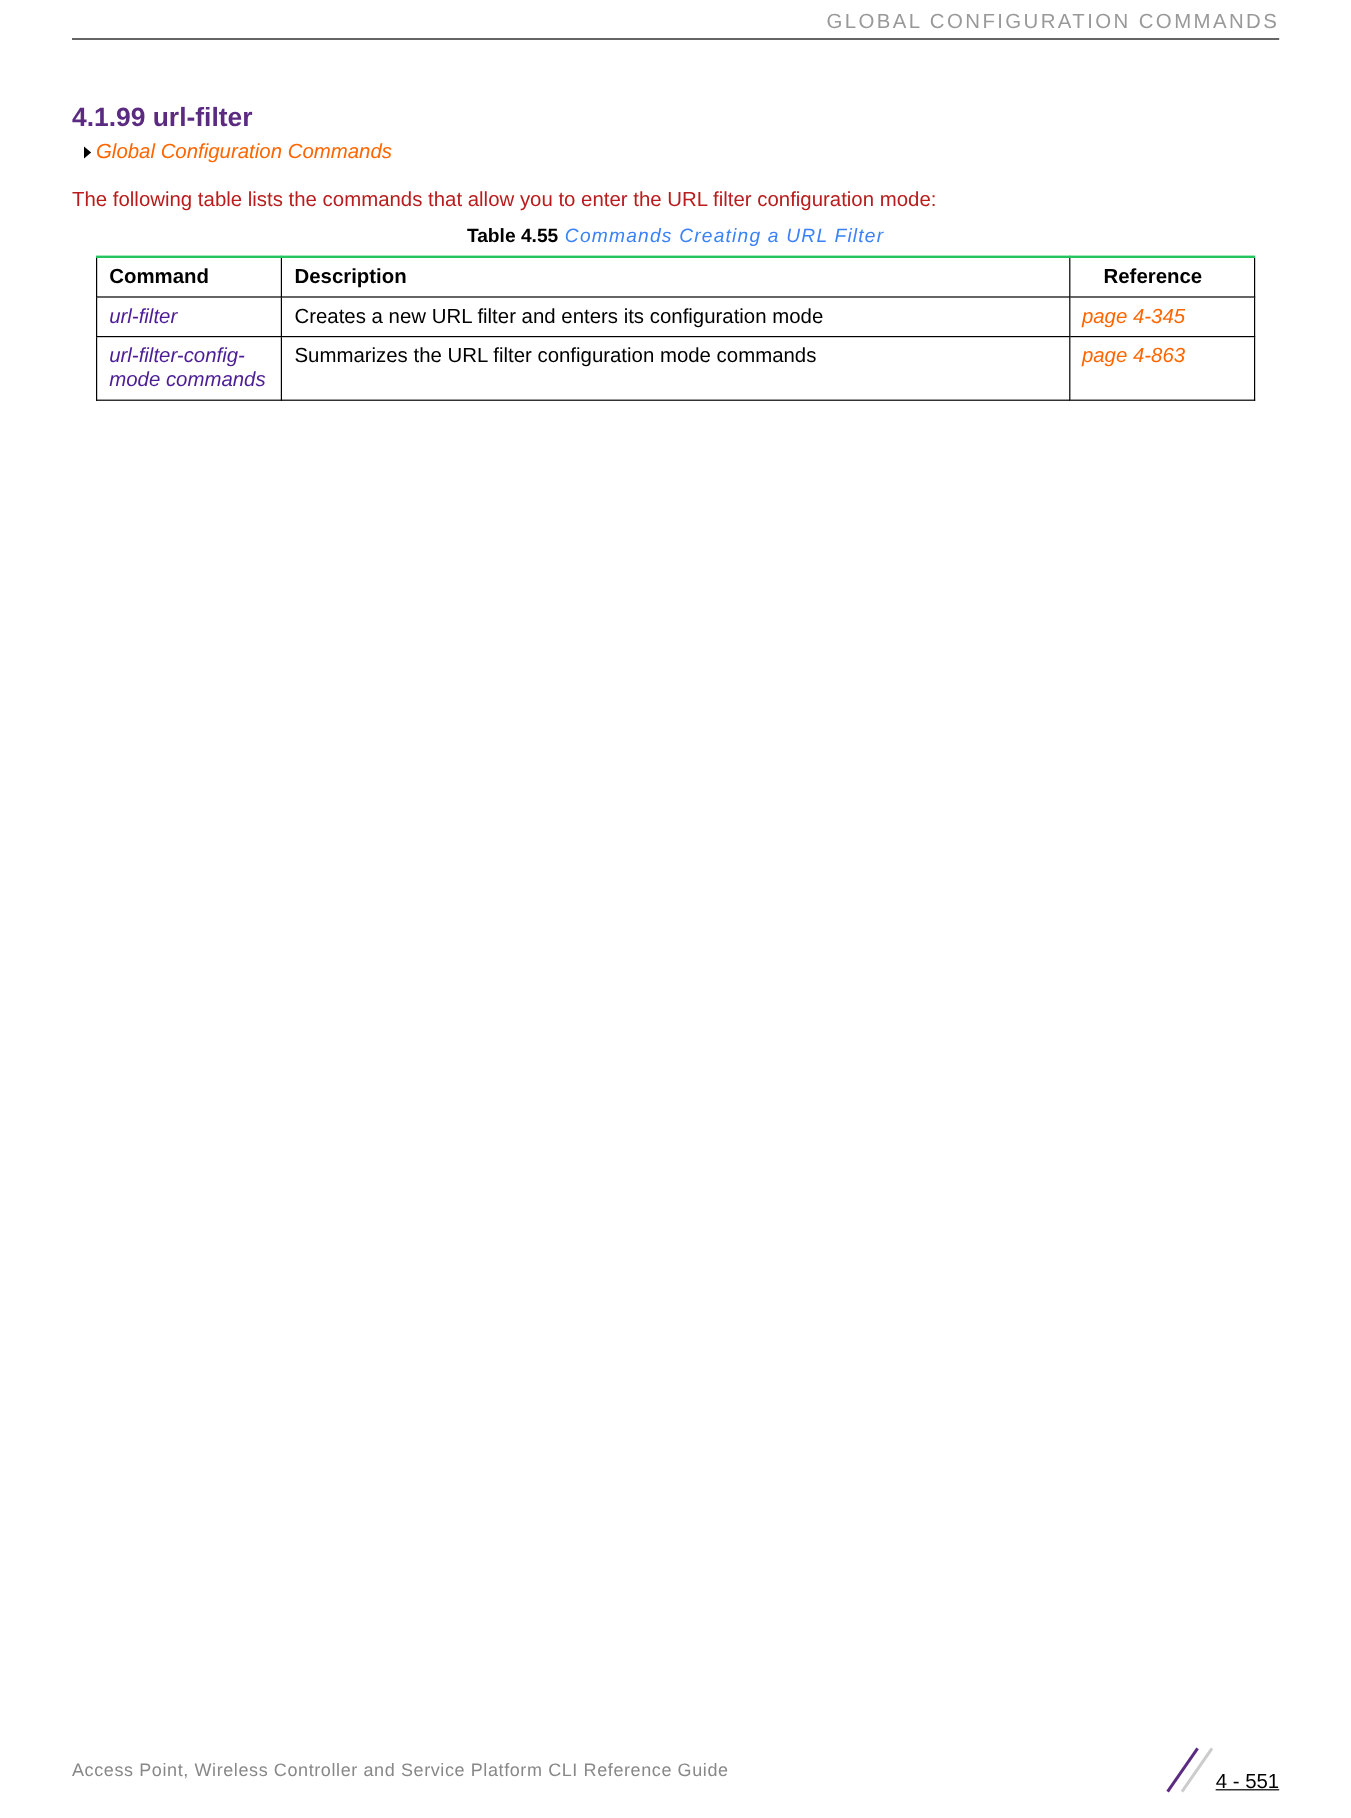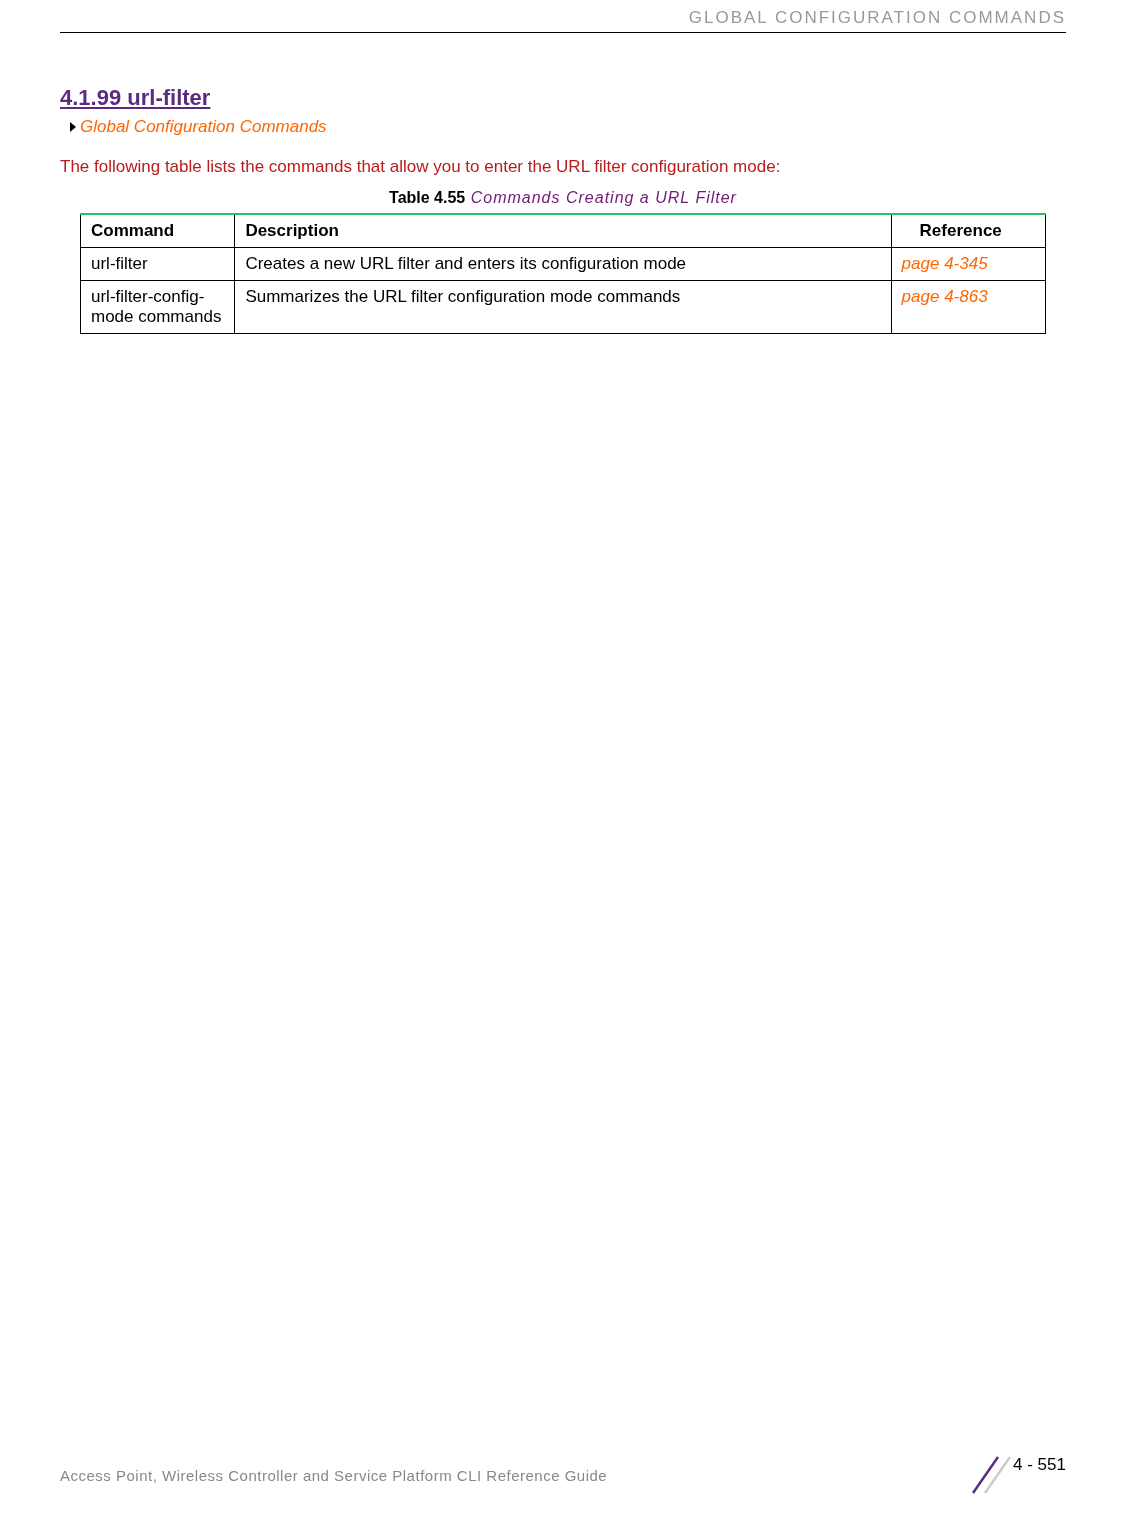--- a/index.html
+++ b/index.html
@@ -41,21 +41,20 @@
       left: 60px;
       right: 60px;
     }
     
     .section-heading {
       color: #5b2b82;
       font-size: 22px;
       font-weight: bold;
       margin-bottom: 6px;
       font-stretch: condensed;
-      text-decoration: underline;
     }
     
     .breadcrumb-row {
       display: flex;
       align-items: center;
       margin-bottom: 18px;
       margin-left: 10px;
     }
     
     .triangle-icon {
@@ -86,21 +85,21 @@
       margin-bottom: 6px;
     }
     
     .table-caption-bold {
       font-weight: bold;
       color: #000000;
     }
     
     .table-caption-italic {
       font-style: italic;
-      color: #701a75;
+      color: #3b82f6;
       letter-spacing: 1px;
     }
     
     .commands-table {
       width: 100%;
       border-collapse: collapse;
       margin-left: 20px;
       margin-right: 20px;
       width: calc(100% - 40px);
     }
@@ -121,21 +120,22 @@
     .commands-table th {
       font-weight: bold;
       color: #000000;
     }
     
     .commands-table th:nth-child(1) { width: 16%; }
     .commands-table th:nth-child(2) { width: 68%; }
     .commands-table th:nth-child(3) { width: 16%; padding-left: 28px; }
     
     .command-cell {
-      color: #000000;
+      color: #4c1d95;
+      font-style: italic;
     }
     
     .reference-cell {
       color: #ff6600;
       font-style: italic;
     }
     
     .footer {
       position: absolute;
       bottom: 20px;
@@ -147,22 +147,23 @@
     }
     
     .footer-left {
       font-size: 15px;
       color: #888888;
       letter-spacing: 0.5px;
     }
     
     .footer-right {
       display: flex;
-      align-items: flex-start;
+      align-items: flex-end;
       gap: 0;
+      text-decoration: underline;
     }
     
     .footer-accent {
       width: 50px;
       height: 40px;
       position: relative;
     }
     
     .footer-accent svg {
       width: 100%;

